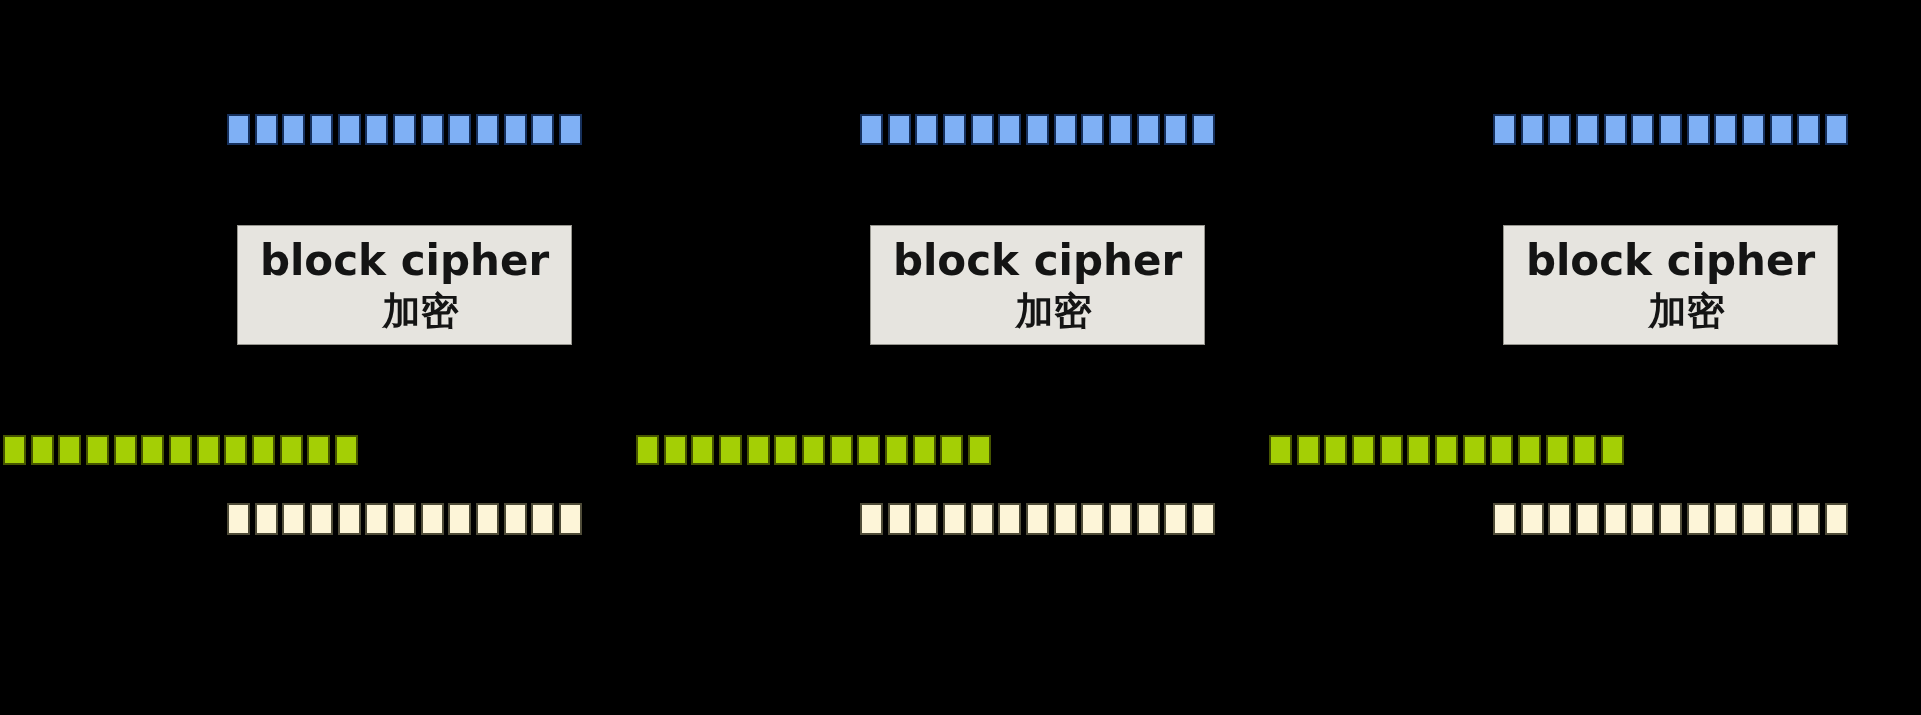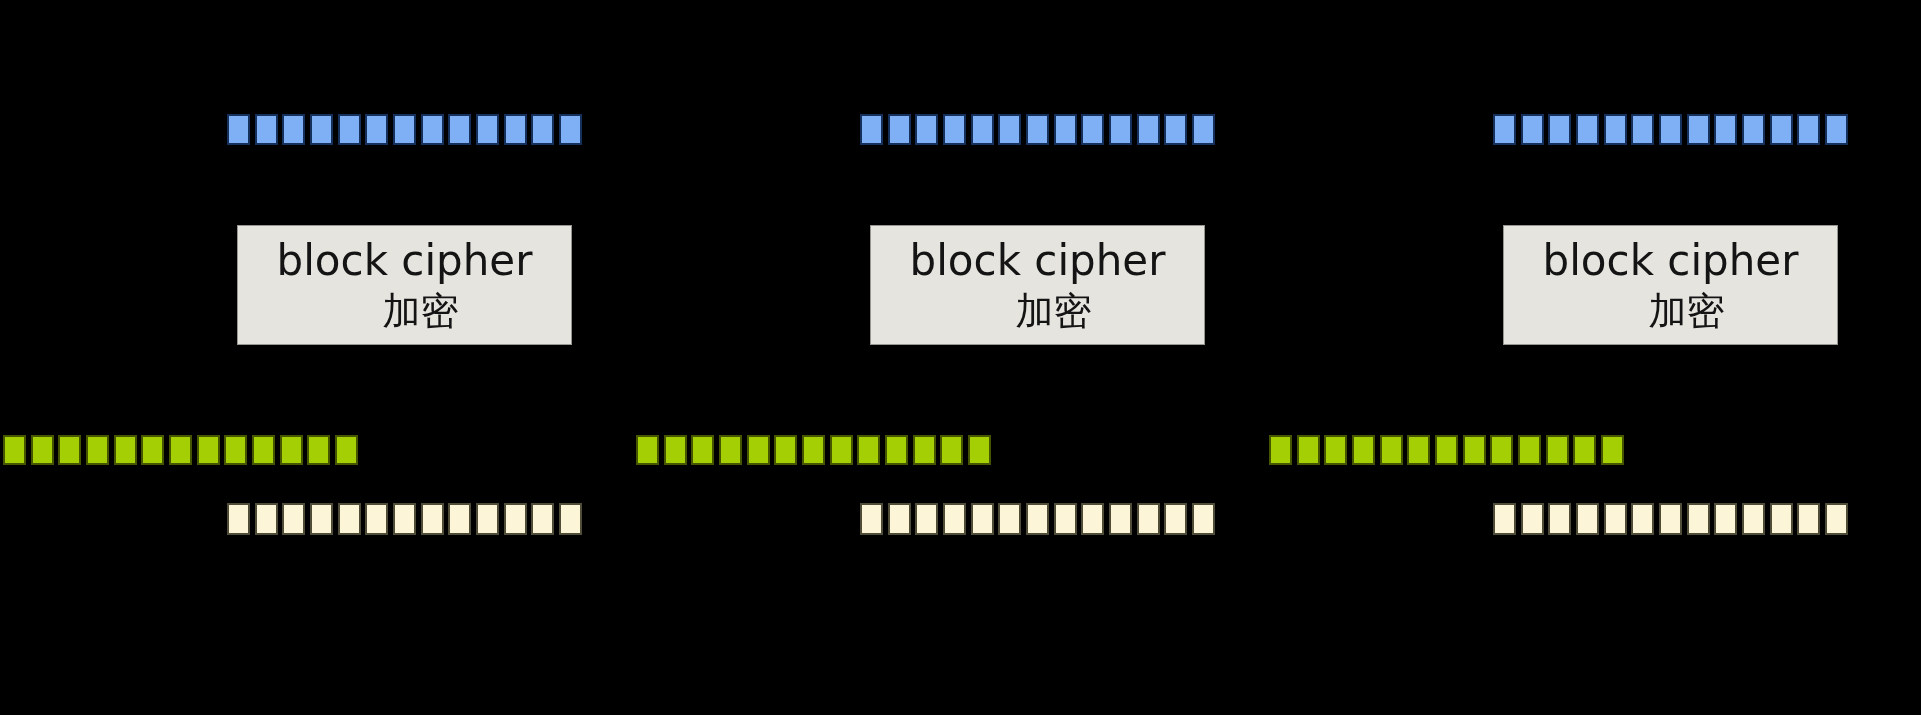--- a/index.html
+++ b/index.html
@@ -2,20 +2,21 @@
 <html><head>
 <meta charset="utf-8">
 <style>
   html,body{margin:0;padding:0;background:#000;}
   #canvas{
     position:relative;
     width:1921px;height:715px;
     background:#000000;
     overflow:hidden;
     font-family:"DejaVu Sans", sans-serif;
+    font-weight:bold;
   }
   .column{position:absolute;top:0;width:633px;height:715px;}
   .col-0{left:0;}
   .col-1{left:633px;}
   .col-2{left:1266px;}
 
   .sq-row{
     position:absolute;
     display:flex;
     justify-content:space-between;

